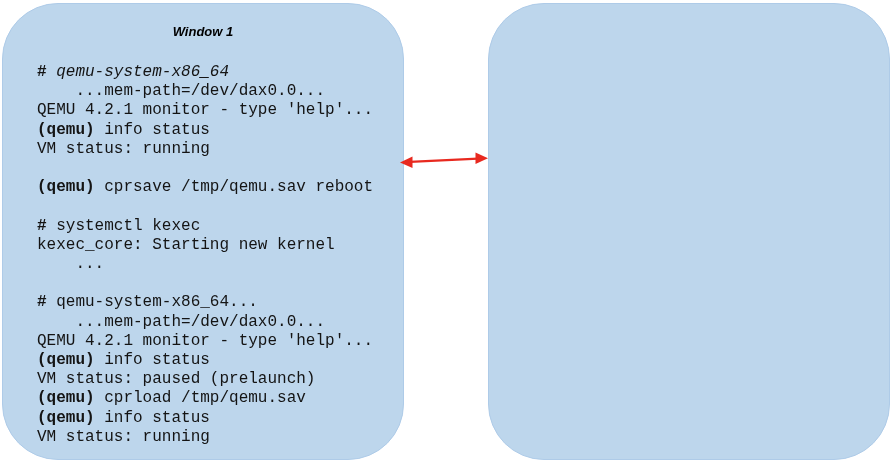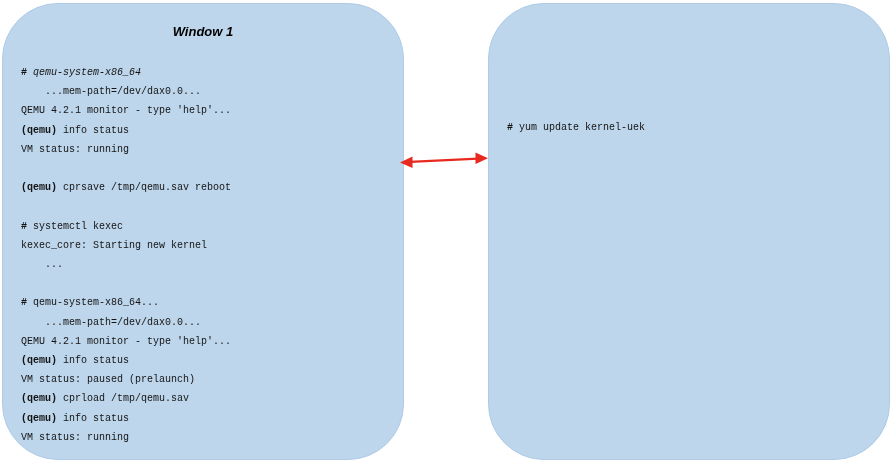--- a/index.html
+++ b/index.html
@@ -31,24 +31,24 @@
     padding-top: 20px;
     height: 16px;
     text-align: center;
     font-family: "Liberation Sans", sans-serif;
     font-size: 13px;
     font-weight: bold;
     font-style: italic;
     color: #000000;
   }
   .terminal {
-    padding-left: 18px;
+    padding-left: 34px;
     padding-right: 8px;
     font-family: "Liberation Mono", monospace;
-    font-size: 10px;
+    font-size: 16px;
     line-height: 19.2px;
     color: var(--text, #141414);
     white-space: pre;
   }
   .terminal-1 { margin-top: 23px; }
   .terminal-2 { margin-top: 114px; }
   .line { white-space: pre; }
   .line b { font-weight: bold; font-style: normal; }
   .line .italic { font-style: italic; }
   .arrow-svg {
@@ -71,16 +71,15 @@
     <div class="terminal terminal-1" id="term1"><div class="line"><b># </b><span class="italic">qemu-system-x86_64</span></div><div class="line"><span>    ...mem-path=/dev/dax0.0...</span></div><div class="line"><span>QEMU 4.2.1 monitor - type 'help'...</span></div><div class="line"><b>(qemu)</b><span> info status</span></div><div class="line"><span>VM status: running</span></div><div class="line">&nbsp;</div><div class="line"><b>(qemu)</b><span> cprsave /tmp/qemu.sav reboot</span></div><div class="line">&nbsp;</div><div class="line"><b># </b><span>systemctl kexec</span></div><div class="line"><span>kexec_core: Starting new kernel</span></div><div class="line"><span>    ...</span></div><div class="line">&nbsp;</div><div class="line"><b># </b><span>qemu-system-x86_64...</span></div><div class="line"><span>    ...mem-path=/dev/dax0.0...</span></div><div class="line"><span>QEMU 4.2.1 monitor - type 'help'...</span></div><div class="line"><b>(qemu)</b><span> info status</span></div><div class="line"><span>VM status: paused (prelaunch)</span></div><div class="line"><b>(qemu)</b><span> cprload /tmp/qemu.sav</span></div><div class="line"><b>(qemu)</b><span> info status</span></div><div class="line"><span>VM status: running</span></div></div>
   </section>
 
   <svg class="arrow-svg" viewBox="0 0 94 22" aria-hidden="true">
     <line class="arrow-line" x1="13" y1="11.8" x2="81" y2="8.6"></line>
     <polygon class="arrow-head" points="3,12.4 15.5,6.6 15.5,18"></polygon>
     <polygon class="arrow-head" points="91,8.2 78.5,2.6 78.5,14"></polygon>
   </svg>
 
   <section class="window window-2">
-    <div class="terminal terminal-2" id="term2"><div class="line"><b># </b><span>yum update kernel-uek</span></div></div>
   </section>
 
 </div>
 
 </body></html>

